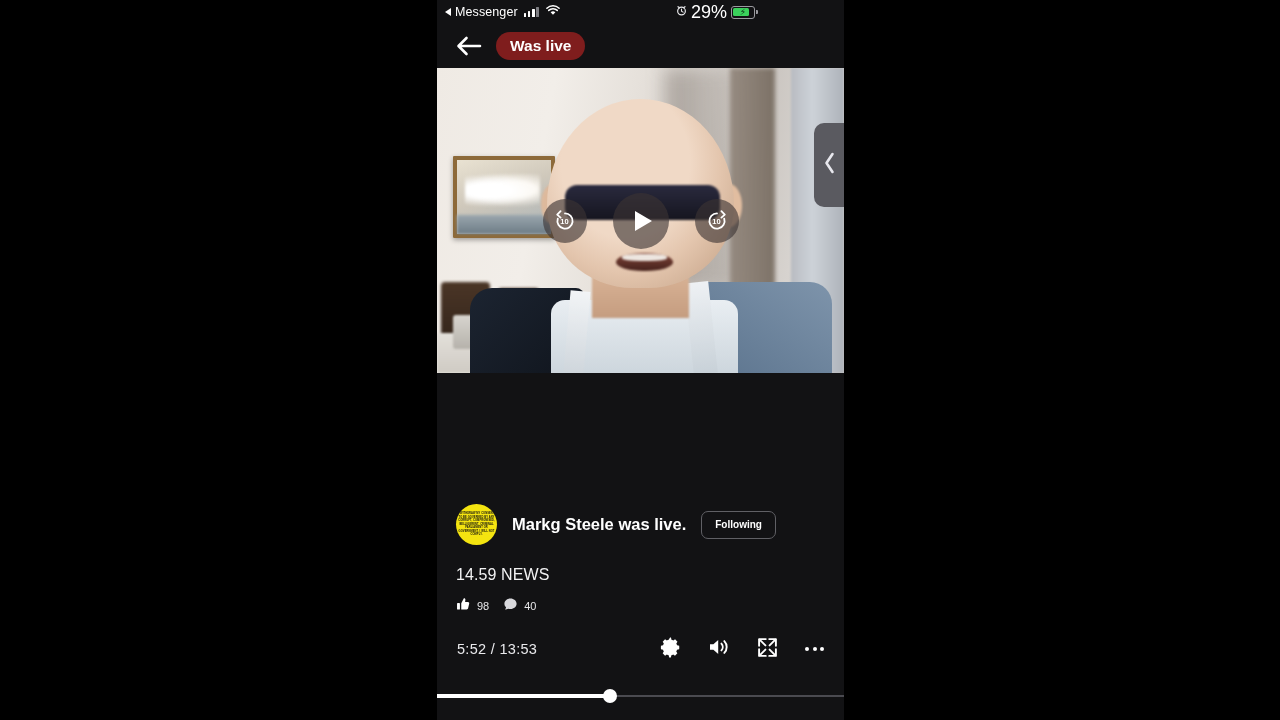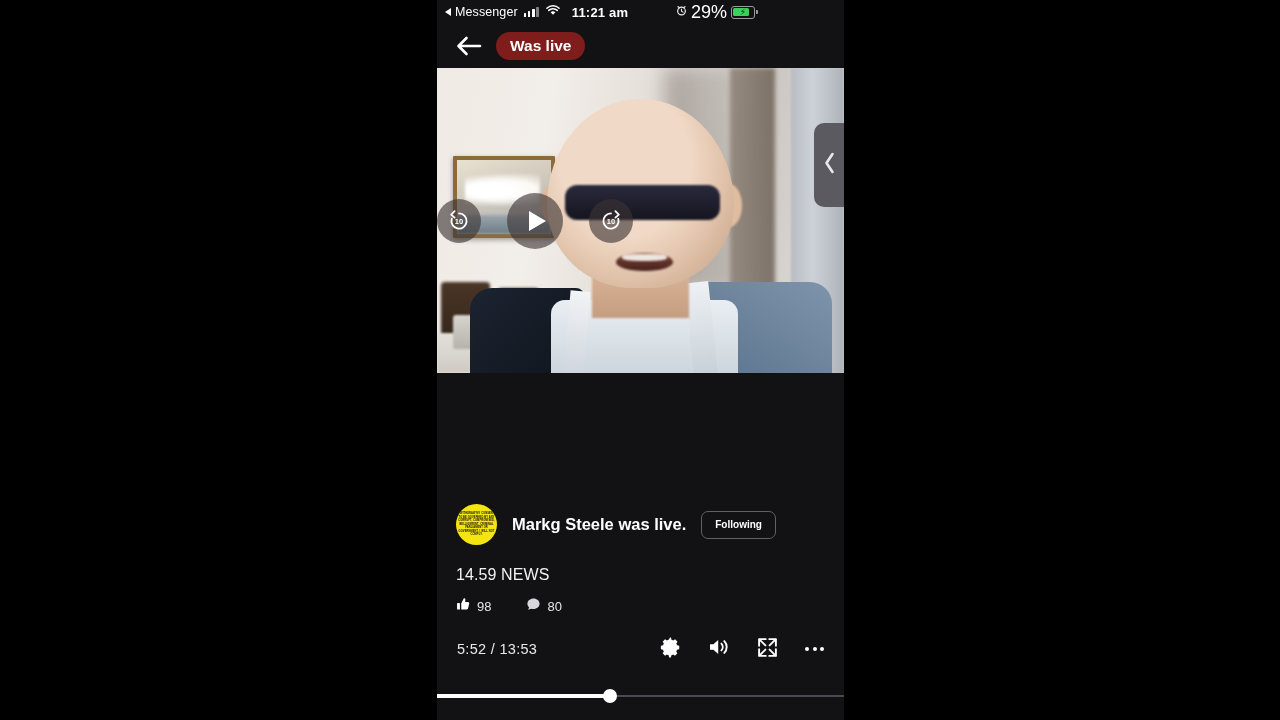--- a/index.html
+++ b/index.html
@@ -180,21 +180,21 @@
     background:linear-gradient(#f2f4f6,#cfd6dc);transform:rotate(5deg);filter:blur(.7px);
   }
   .scarf-r{
     position:absolute;left:62%;top:70%;width:6%;height:30%;
     background:linear-gradient(#eef1f4,#c8d1d8);transform:rotate(-6deg);filter:blur(.7px);
   }
 
   
   .vctrls{
     position:absolute;left:0;top:0;width:100%;height:100%;
-    display:flex;align-items:center;gap:26px;
+    display:flex;align-items:center;justify-content:center;gap:26px;
   }
   .cbtn{
     width:44px;height:44px;border-radius:50%;background:rgba(60,52,52,.62);
     display:flex;align-items:center;justify-content:center;color:#fff;
     position:relative;
   }
   .cbtn.big{width:56px;height:56px;background:rgba(60,52,52,.62);}
   .seek-num{
     position:absolute;left:0;top:0;width:100%;height:100%;
     display:flex;align-items:center;justify-content:center;
@@ -229,22 +229,22 @@
   .author-name{color:#fff;font-size:16.5px;font-weight:700;white-space:nowrap;}
   .following-btn{
     border:1px solid #606065;border-radius:7px;color:#fff;
     font-size:10px;font-weight:700;padding:7px 13px 8px;background:transparent;
     line-height:1.1;white-space:nowrap;
   }
   .caption{
     position:absolute;left:19px;top:193px;color:#f2f2f3;font-size:16px;letter-spacing:.1px;
   }
   .reactions{
-    position:absolute;left:19px;top:224px;display:flex;align-items:center;gap:24px;
-    color:#e6e6e8;font-size:13px;
+    position:absolute;left:19px;top:224px;display:flex;align-items:center;gap:3px;
+    color:#e6e6e8;font-size:11px;
   }
   .reactions .grp{display:flex;align-items:center;gap:6px;}
   .reactions .grp + .grp{margin-left:11px;}
 
   
   .playerbar{
     position:absolute;left:0;top:632px;width:369px;height:34px;
     display:flex;align-items:center;padding-left:32px;
   }
   .timecode{
@@ -284,21 +284,20 @@
             <i></i>
           </span>
         <span class="wifi">
           <svg width="14" height="11" viewBox="0 0 14 11">
               <path d="M7 9.8 4.6 7.3a3.5 3.5 0 0 1 4.8 0L7 9.8z" fill="#fff"></path>
               <path d="M2.7 5.4a6.2 6.2 0 0 1 8.6 0" stroke="#fff" stroke-width="1.5" fill="none" stroke-linecap="round"></path>
               <path d="M.9 3.3a8.8 8.8 0 0 1 12.2 0" stroke="#fff" stroke-width="1.5" fill="none" stroke-linecap="round"></path>
             </svg>
         </span>
       </div>
-      <div class="sb-time">11:21 am</div>
       <div class="sb-right">
         <span class="alarm">
           <svg width="11" height="11" viewBox="0 0 12 12">
               <circle cx="6" cy="6.6" r="4.2" stroke="#e9e9ec" stroke-width="1.3" fill="none"></circle>
               <path d="M6 4.3v2.5l1.7 1" stroke="#e9e9ec" stroke-width="1.2" fill="none" stroke-linecap="round"></path>
               <path d="M2.2 1.8 3.8 3M9.8 1.8 8.2 3" stroke="#e9e9ec" stroke-width="1.3" stroke-linecap="round"></path>
             </svg>
         </span>
         <span class="pct">29%</span>
         <span class="batt">
@@ -390,21 +389,21 @@
               </svg>
           </span>
           <span>98</span>
         </span>
         <span class="grp">
           <span>
             <svg width="15" height="15" viewBox="0 0 16 16">
                 <path d="M8 1.6c3.6 0 6.5 2.5 6.5 5.6S11.6 12.8 8 12.8c-.8 0-1.6-.12-2.3-.34l-3.4 1.2 1-2.6C2.1 10.1 1.5 8.7 1.5 7.2 1.5 4.1 4.4 1.6 8 1.6z" fill="#d8d8dc"></path>
               </svg>
           </span>
-          <span>80</span>
+          <span>40</span>
         </span>
       </div>
     </div>
 
     <div class="playerbar">
       <div class="timecode">
         <span>5:52</span>
         <span>/</span>
         <span>13:53</span>
       </div>

